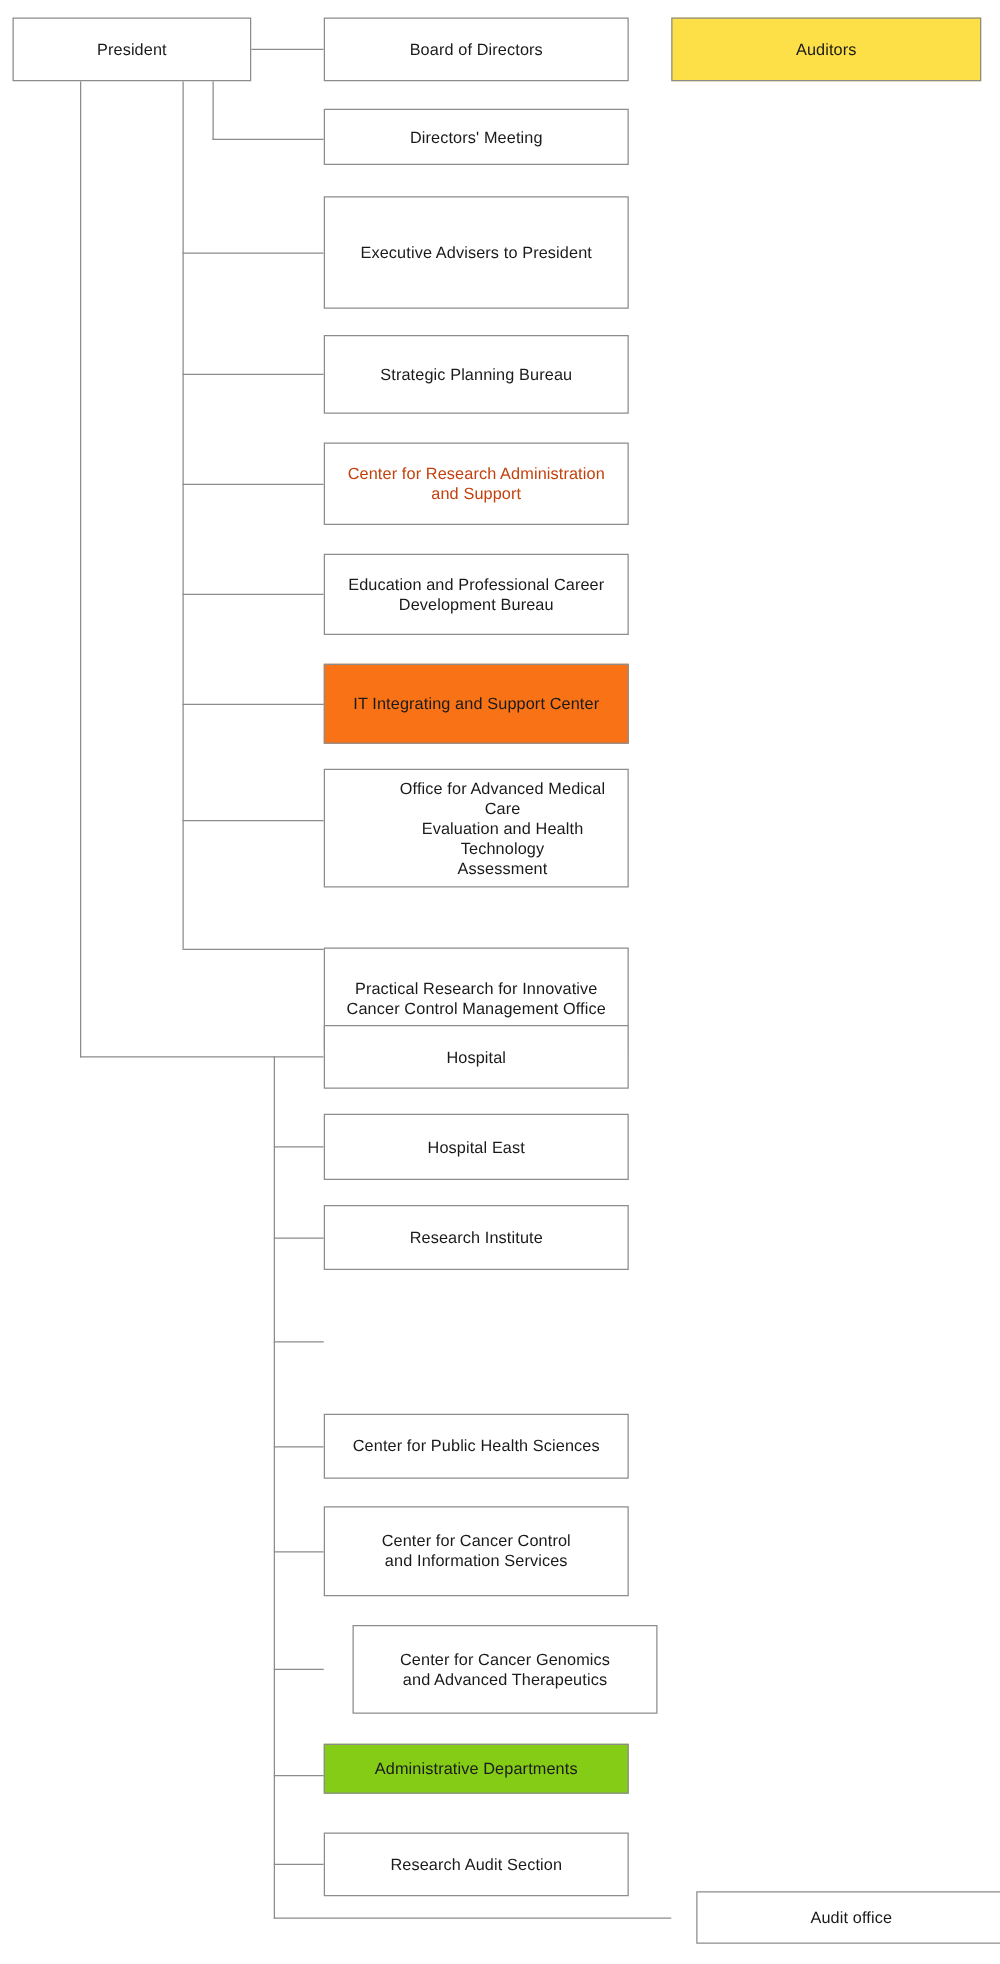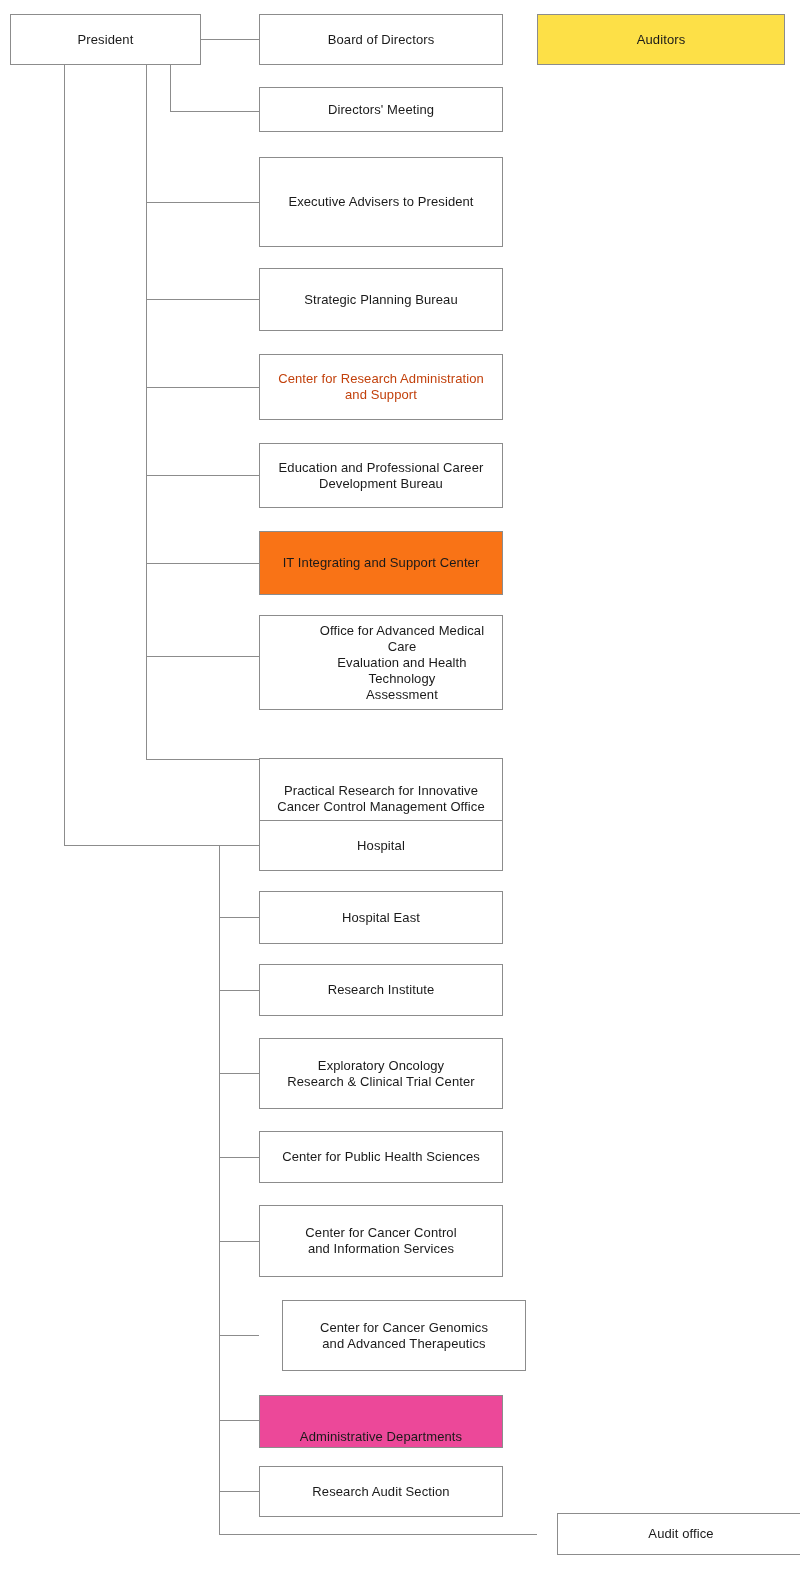--- a/index.html
+++ b/index.html
@@ -115,36 +115,32 @@
     </div>
     <div class="node-box" style="left: 259px; top: 820px; width: 244px; height: 51px; border-color: rgb(140, 140, 140); background: rgb(255, 255, 255); color: rgb(26, 26, 26);">
       <span class="node-label">Hospital</span>
     </div>
     <div class="node-box" style="left: 259px; top: 891px; width: 244px; height: 53px; border-color: rgb(140, 140, 140); background: rgb(255, 255, 255); color: rgb(26, 26, 26);">
       <span class="node-label">Hospital East</span>
     </div>
     <div class="node-box" style="left: 259px; top: 964px; width: 244px; height: 52px; border-color: rgb(140, 140, 140); background: rgb(255, 255, 255); color: rgb(26, 26, 26);">
       <span class="node-label">Research Institute</span>
     </div>
-    <div class="node-box" style="left: 259px; top: 1038px; width: 244px; height: 71px; border-color: rgb(140, 140, 140); background: rgb(255, 255, 255); color: rgb(26, 26, 26);">
-      <span class="node-label">Exploratory Oncology
-Research &amp; Clinical Trial Center</span>
-    </div>
     <div class="node-box" style="left: 259px; top: 1131px; width: 244px; height: 52px; border-color: rgb(140, 140, 140); background: rgb(255, 255, 255); color: rgb(26, 26, 26);">
       <span class="node-label">Center for Public Health Sciences</span>
     </div>
     <div class="node-box" style="left: 259px; top: 1205px; width: 244px; height: 72px; border-color: rgb(140, 140, 140); background: rgb(255, 255, 255); color: rgb(26, 26, 26);">
       <span class="node-label">Center for Cancer Control
 and Information Services</span>
     </div>
     <div class="node-box" style="left: 259px; top: 1300px; width: 244px; height: 71px; border-color: rgb(140, 140, 140); background: rgb(255, 255, 255); color: rgb(26, 26, 26); margin-left: 23px;">
       <span class="node-label">Center for Cancer Genomics
 and Advanced Therapeutics</span>
     </div>
-    <div class="node-box" style="left: 259px; top: 1395px; width: 244px; height: 53px; border-color: rgb(140, 140, 140); background: #ec4899; color: rgb(26, 26, 26); align-items: flex-end;">
+    <div class="node-box" style="left: 259px; top: 1395px; width: 244px; height: 40px; border-color: rgb(140, 140, 140); background: #84cc16; color: rgb(26, 26, 26);">
       <span class="node-label">Administrative Departments</span>
     </div>
     <div class="node-box" style="left: 259px; top: 1466px; width: 244px; height: 51px; border-color: rgb(140, 140, 140); background: rgb(255, 255, 255); color: rgb(26, 26, 26);">
       <span class="node-label">Research Audit Section</span>
     </div>
     <div class="node-box" style="left: 537px; top: 1513px; width: 248px; height: 42px; border-color: rgb(140, 140, 140); background: rgb(255, 255, 255); color: rgb(26, 26, 26); margin-left: 20px;">
       <span class="node-label">Audit office</span>
     </div>
   </div>
 

